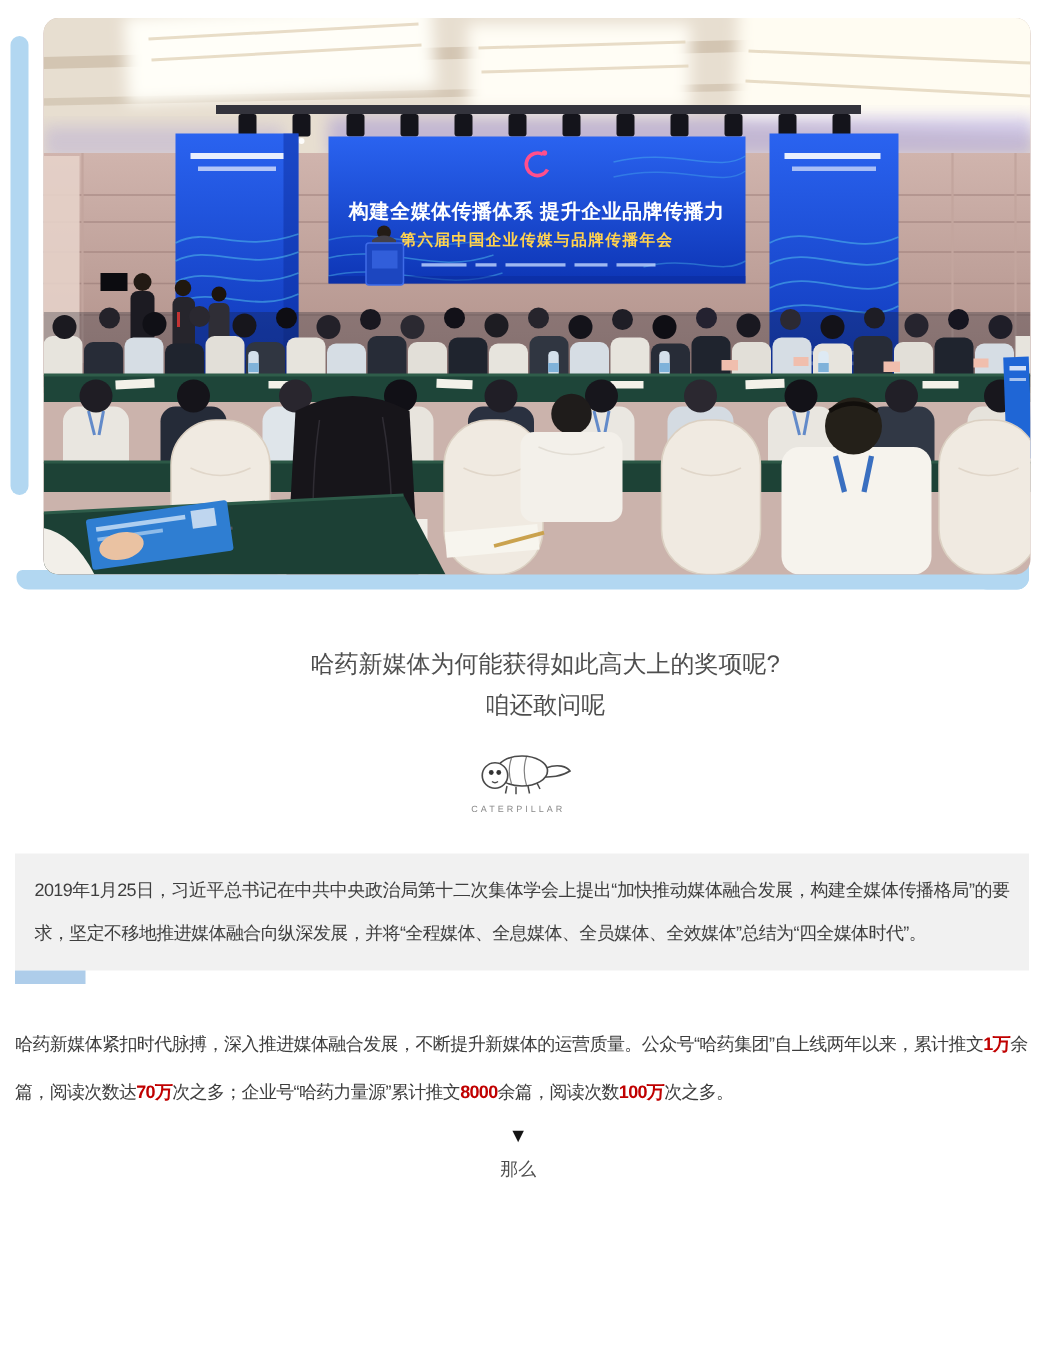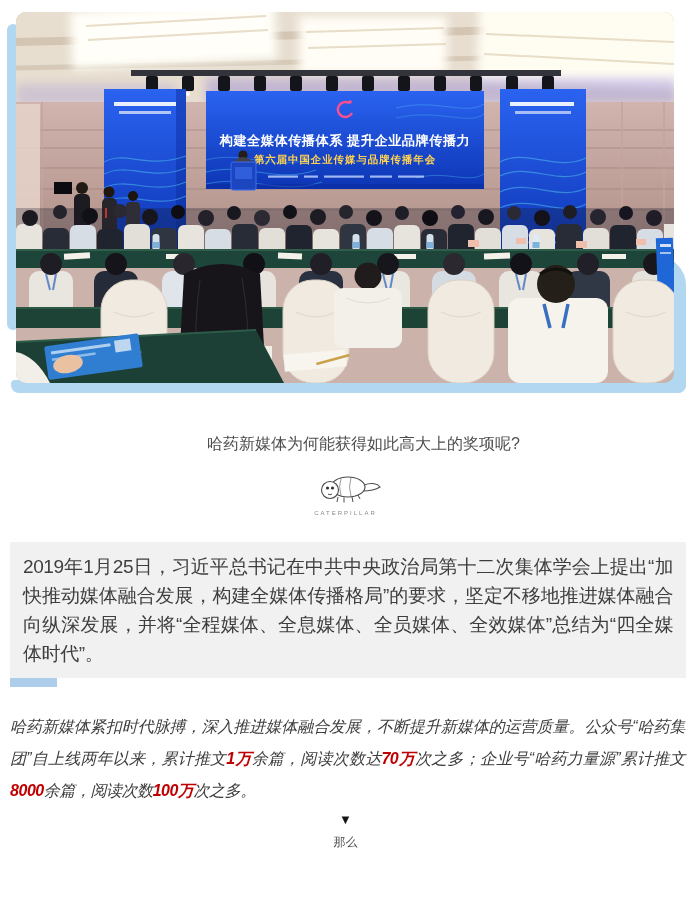--- a/index.html
+++ b/index.html
@@ -5,34 +5,34 @@
   html,body{margin:0;padding:0;}
   body{width:691px;height:908px;background:#ffffff;overflow:hidden;
        font-family:"Liberation Sans","DejaVu Sans",sans-serif;}
   .hero{position:relative;width:691px;height:400px;}
   .accent-left{position:absolute;left:7px;top:24px;width:12px;height:306px;
        background:#b2d7f1;border-radius:8px;}
   .accent-bottom{position:absolute;left:11px;top:380px;width:675px;height:13px;
        background:#b2d7f1;border-radius:4px 4px 8px 8px;}
   .accent-right{position:absolute;left:650px;top:257px;width:36px;height:136px;
        background:#b2d7f1;border-radius:10px 34px 10px 10px;}
-  .photo{position:absolute;left:16px;top:12px;width:658px;height:371px;
+  .photo{position:absolute;left:29px;top:12px;width:658px;height:371px;
        border-radius:10px;overflow:hidden;background:#cbb3ac;}
   .photo svg{display:block;}
   .intro{margin-top:30px;text-align:center;color:#4e4e4e;font-size:16px;line-height:27px;padding-left:36px;}
   .intro p{margin:0;}
   .cat{margin-top:14px;text-align:center;height:52px;}
   .cat svg{display:block;margin:0 auto;}
   .cat .caption{display:block;font-size:6px;letter-spacing:2px;color:#8a8a8a;margin-top:1px;}
   .quote{margin:19px 5px 0 10px;background:#f1f1f1;padding:10px 13px;
-       font-size:19px;line-height:29px;color:#3e3e3e;letter-spacing:-0.4px;text-align:justify;}
+       font-size:12px;line-height:29px;color:#3e3e3e;letter-spacing:-0.4px;text-align:justify;}
   .quote p{margin:0;}
   .quote-bar{margin-left:10px;width:47px;height:9px;background:#aecdea;}
-  .stats{margin:24px 6px 0 10px;font-size:16px;line-height:32px;color:#3d3d3d;
-       letter-spacing:-0.45px;text-align:justify;font-style:italic;}
+  .stats{margin:24px 6px 0 10px;font-size:12px;line-height:32px;color:#3d3d3d;
+       letter-spacing:-0.45px;text-align:justify;}
   .stats .hl{color:#c00000;font-weight:bold;}
   .outro{text-align:center;}
   .outro .arrow{margin-top:4px;font-size:13px;line-height:18px;color:#141414;}
   .outro p{margin:0;font-size:12px;line-height:26px;color:#4e4e4e;}
 </style>
 </head>
 <body>
 
 <div class="hero">
   <div class="accent-left"></div>
@@ -370,20 +370,21 @@
           <rect x="268" y="340" width="62" height="17" fill="#f7f5ee"></rect>
           <path d="M300,352 l34,-6" stroke="#caa24e" stroke-width="2.5"></path>
         </g>
       </g>
     </svg>
   </div>
 </div>
 
 <div class="intro">
   <p>哈药新媒体为何能获得如此高大上的奖项呢?</p>
+  <p>咱还敢问呢</p>
 </div>
 
 <div class="cat">
   <svg width="72" height="38" viewBox="0 0 72 38">
     <g fill="#ffffff" stroke="#4a4a4a" stroke-width="1.1">
       <path d="M54,14 C62,11 68,13 70,16 C64,20 57,20 52,20"></path>
       <ellipse cx="38" cy="16" rx="17" ry="10"></ellipse>
       <circle cx="20" cy="19" r="8.5"></circle>
     </g>
     <circle cx="17.5" cy="17" r="1.6" fill="#333333"></circle>

